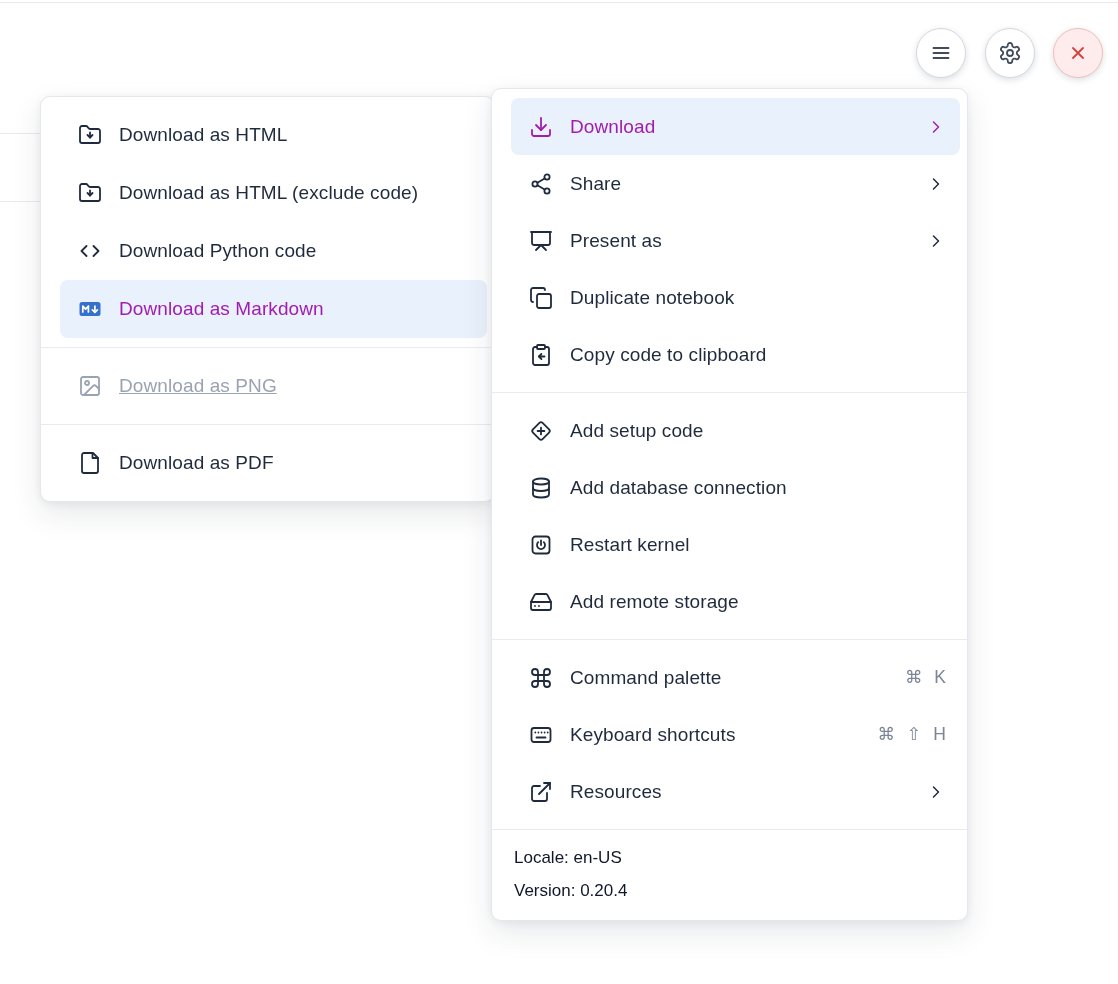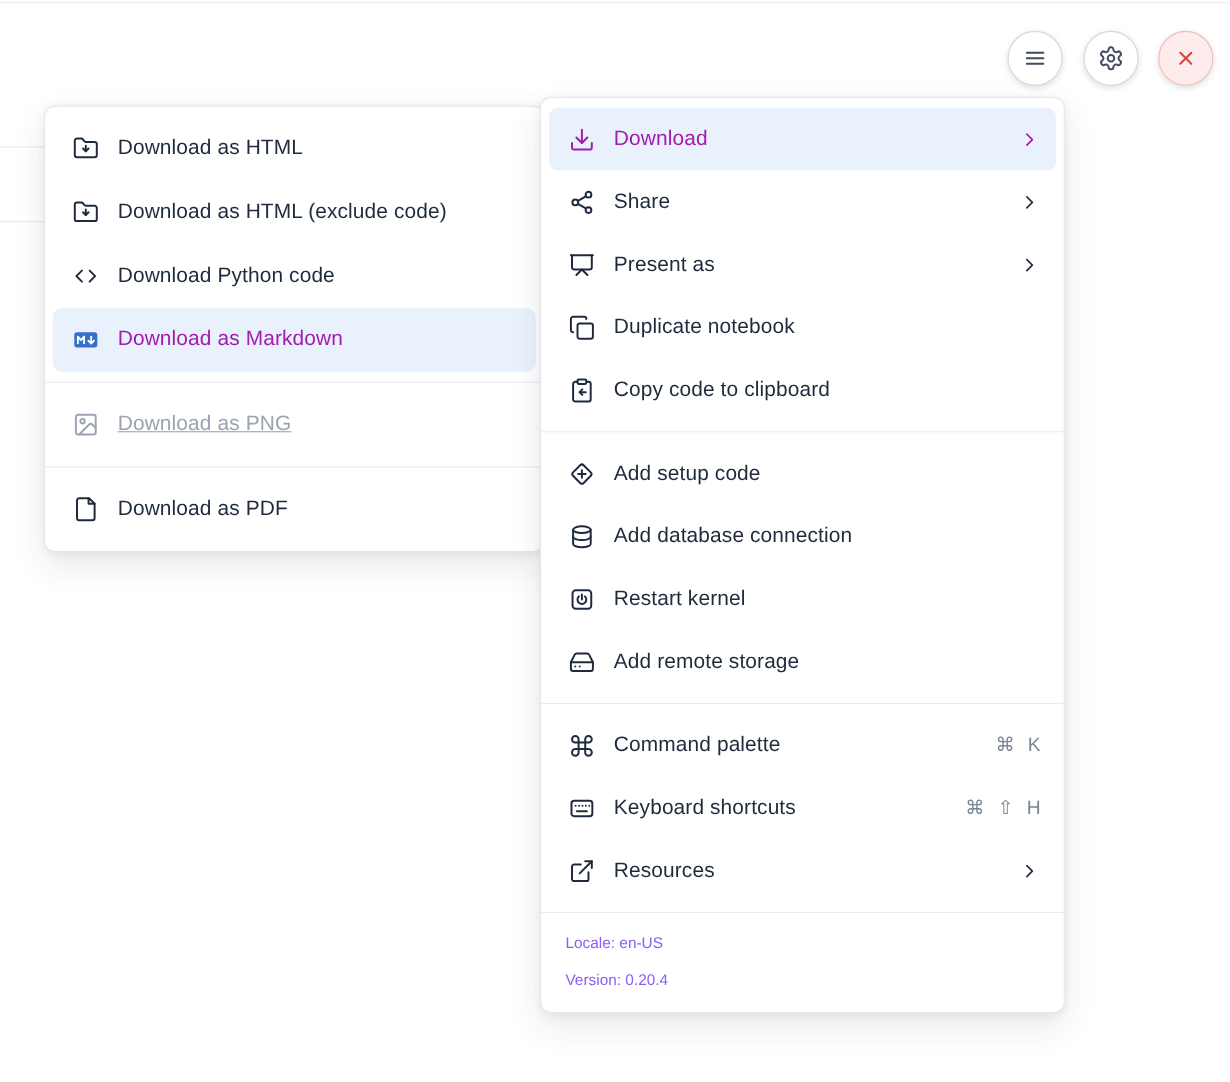--- a/index.html
+++ b/index.html
@@ -15,39 +15,39 @@
     background:#fff; border:1px solid #d5d8de; box-shadow:0 2px 6px rgba(40,50,70,.16);
     display:flex; align-items:center; justify-content:center; color:#414b5c; cursor:pointer; }
   .circle-btn.menu { left:916px; } .circle-btn.settings { left:985px; }
   .circle-btn.close { left:1053px; background:#fdeceb; border-color:#f2bdbb; color:#d6403c; }
 
   .panel { position:absolute; background:#fff; border:1px solid #e4e7ec; border-radius:10px;
     box-shadow:0 12px 30px rgba(30,40,60,.10), 0 2px 8px rgba(30,40,60,.06); }
   .submenu-panel { left:40px; top:96px; width:455px; }
   .menu-panel { left:491px; top:88px; width:477px; }
 
-  .group { padding:9px 0; }
+  .group { padding:9px 0;margin-left:12px; }
   .sep { height:1px; background:#e9ebf0; }
 
   .menu-item { display:flex; align-items:center; gap:17px; margin:0 7px; padding:0 14px 0 18px;
     border-radius:8px; color:#1f2b3d; font-size:19px; cursor:pointer; }
   .menu-panel .menu-item { height:57px; }
   .submenu-panel .menu-item { height:58px; }
   .menu-item.highlighted { background:#e9f1fc; color:#a21caf; }
   .menu-item.disabled { color:#9aa3b2; cursor:default;text-decoration:underline; }
   .menu-item .label { flex:0 0 auto; letter-spacing:.1px; }
   .menu-item .right { margin-left:auto; display:flex; align-items:center; }
   .shortcut { color:#7b8596; font-size:17.5px; word-spacing:7px; }
 
   .icon { width:24px; height:24px; flex:0 0 24px; display:flex; align-items:center; justify-content:center; }
   .icon svg { width:24px; height:24px; }
   .chev svg { width:20px; height:20px; }
 
   .menu-footer { border-top:1px solid #e9ebf0; padding:11px 22px 13px 22px; }
-  .menu-footer div { color:#8b5cf6; font-size:14px; line-height:33px; }
+  .menu-footer div { color:#0f172a; font-size:17px; line-height:33px; }
 
   svg.ln { fill:none; stroke:currentColor; stroke-width:1.8; stroke-linecap:round; stroke-linejoin:round; }
 </style>
 </head>
 <body>
 
 <div class="top-line"></div>
 <div class="bg-line l1"></div>
 <div class="bg-line l2"></div>
 

